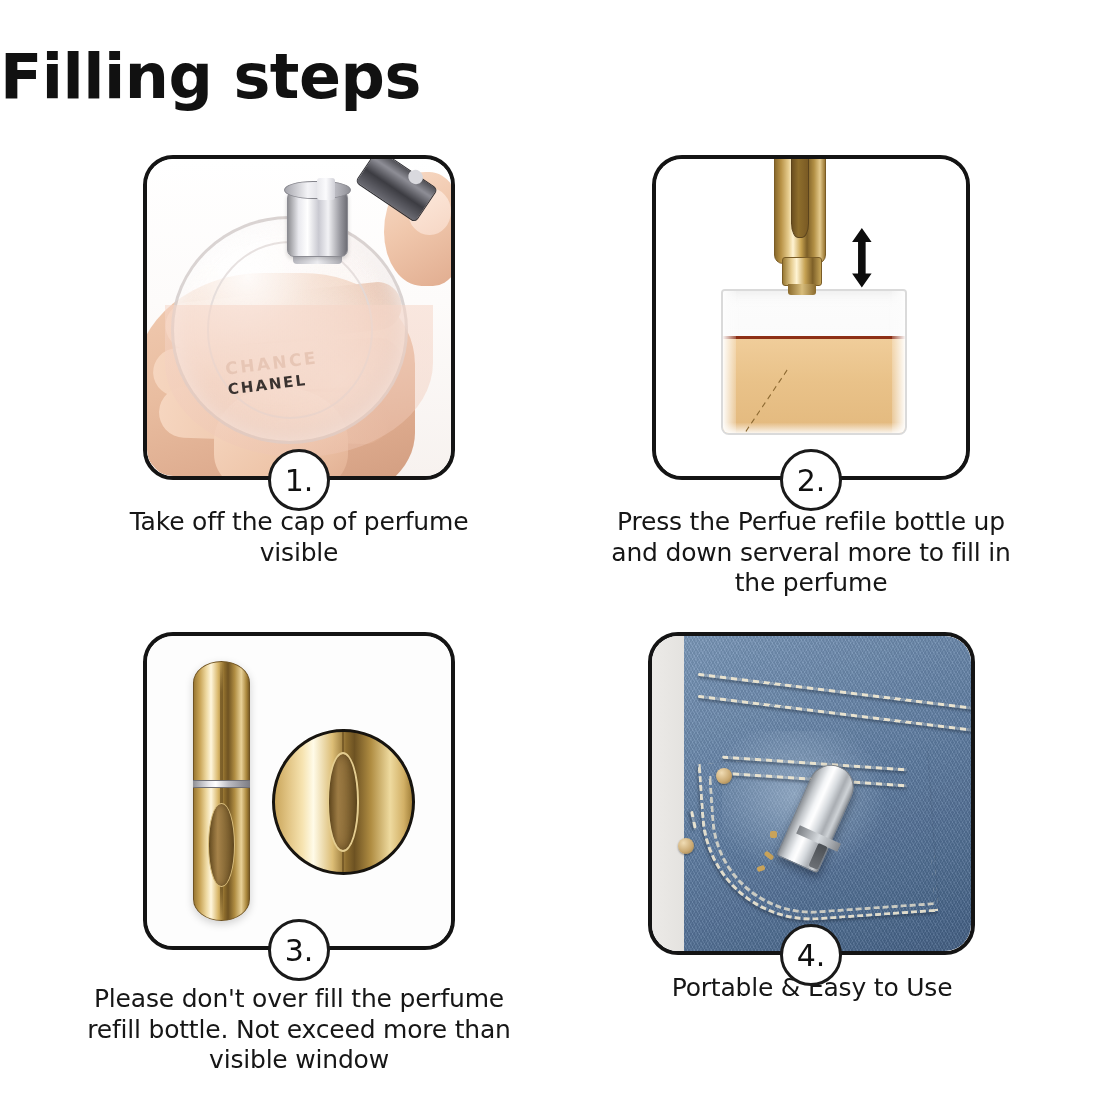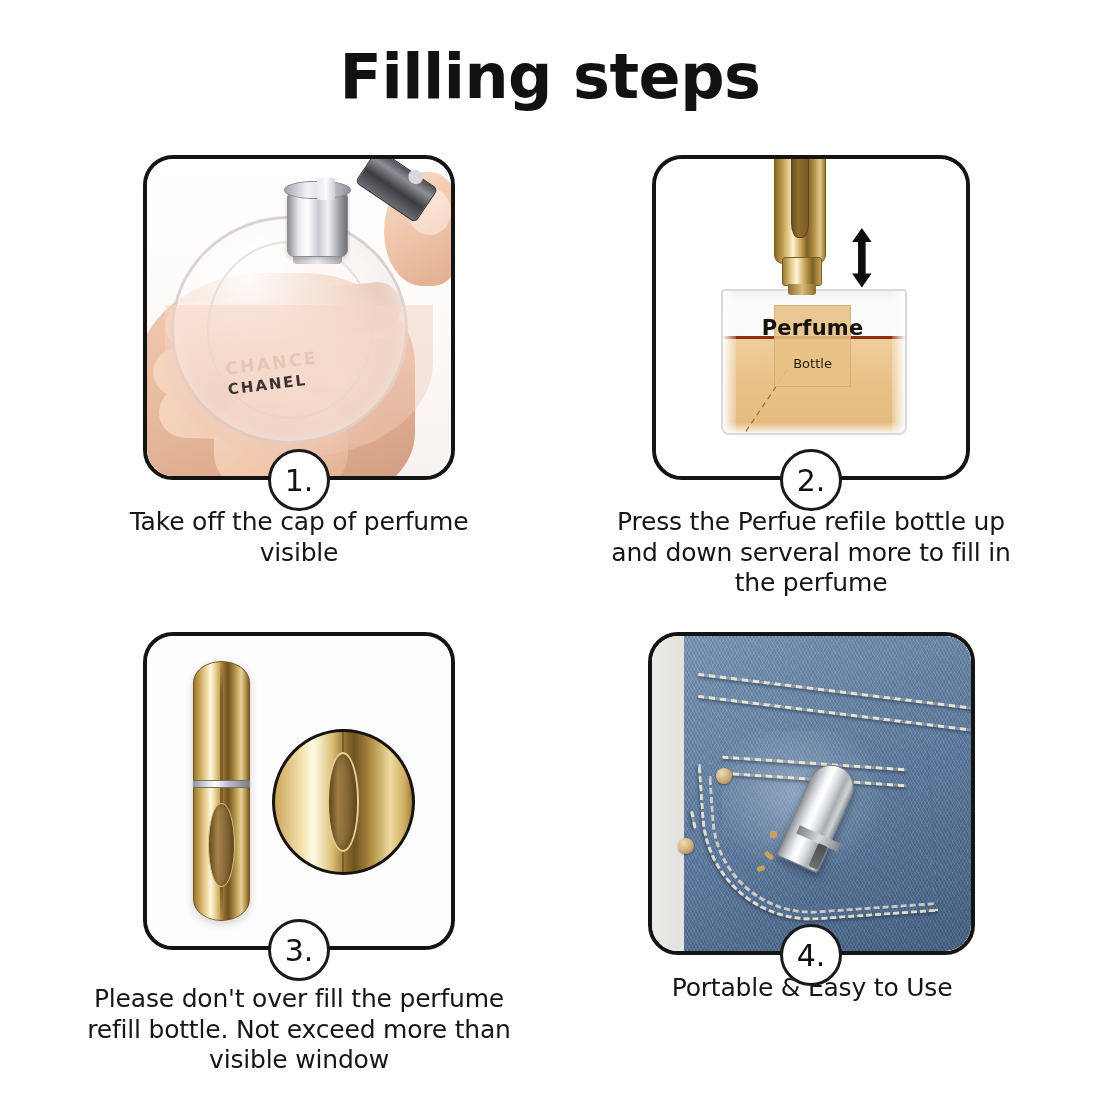--- a/index.html
+++ b/index.html
@@ -7,21 +7,20 @@
     width: 1100px; height: 1100px;
     background: #ffffff;
     font-family: "Liberation Sans", sans-serif;
     overflow: hidden;
   }
   .page { position: relative; width: 1100px; height: 1100px; background: #fff; }
 
   
   .title {
     position: absolute; left: 0; top: 40px; width: 1100px;
-    text-align: center;
     font-family: "DejaVu Sans", sans-serif;
     font-weight: 700;
     font-size: 62px;
     letter-spacing: -0.5px;
     color: #111111;
   }
 
   
   .step { position: absolute; }
   .panel {
@@ -387,24 +386,20 @@
           <div class="p2-liquid"></div>
           <div class="p2-glass-l"></div>
           <div class="p2-glass-r"></div>
           <div class="p2-glass-b"></div>
         </div>
 
         <svg class="p2-leader" viewBox="0 0 100 100" preserveAspectRatio="none">
           <line x1="95" y1="3" x2="8" y2="95" stroke="#8d6a32" stroke-width="2" stroke-dasharray="9 7"></line>
         </svg>
 
-        <div class="p2-label">
-          <div class="pl1">Perfume</div>
-          <div class="pl2">Bottle</div>
-        </div>
 
         <div class="p2-tube"></div>
         <div class="p2-tube-slot"></div>
         <div class="p2-collar"></div>
         <div class="p2-collar2"></div>
 
         <svg class="p2-arrow" viewBox="0 0 40 110">
           <polygon points="20,0 38,26 27,26 27,84 38,84 20,110 2,84 13,84 13,26 2,26" fill="#0d0d0d"></polygon>
         </svg>
       </div>

